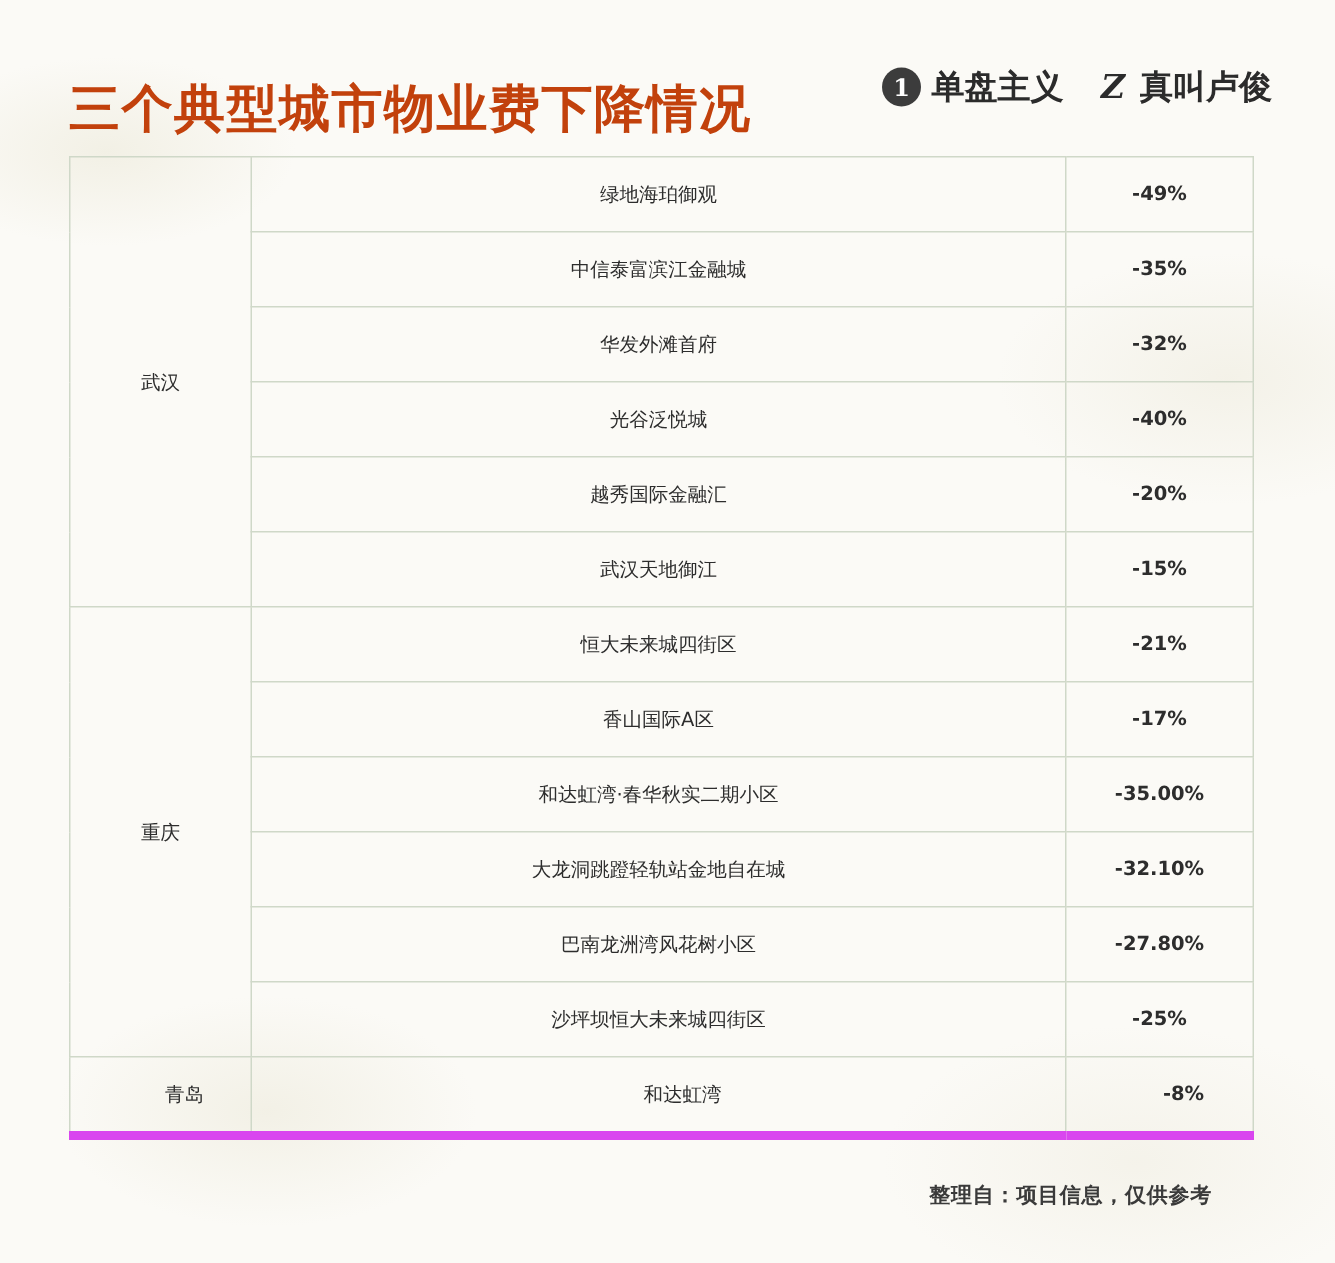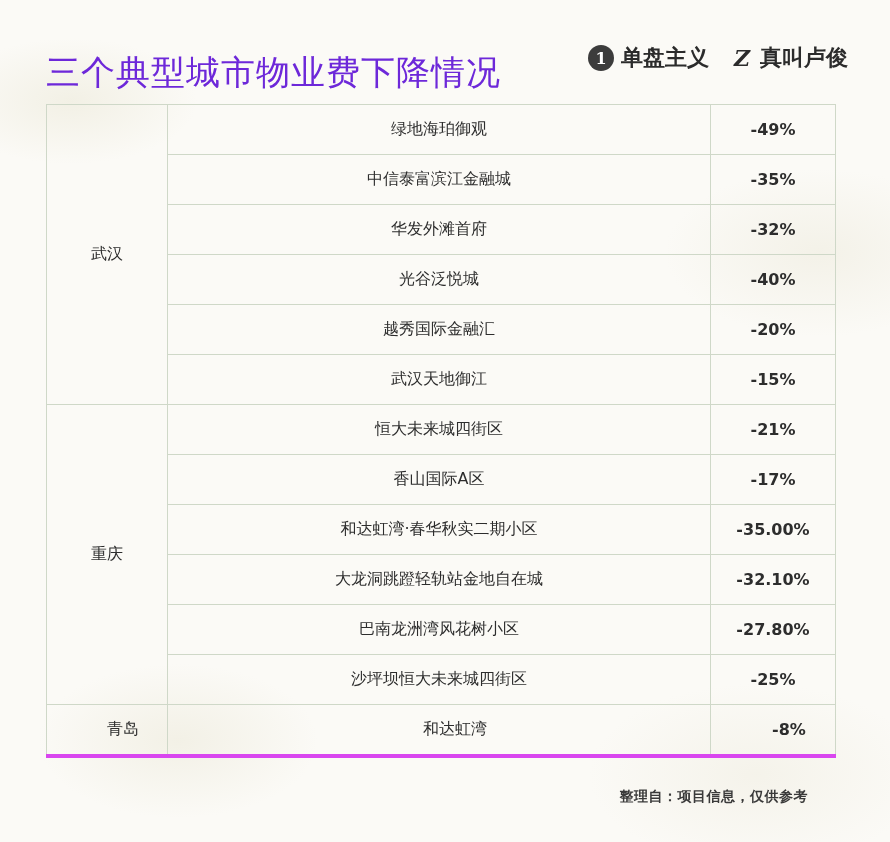--- a/index.html
+++ b/index.html
@@ -36,22 +36,22 @@
     top: 30px;
     left: 46px;
     right: 36px;
     height: 56px;
     display: flex;
     align-items: center;
   }
   .title {
     font-family: "DejaVu Sans", sans-serif;
     font-size: 34px;
-    font-weight: normal;
-    color: #6d28d9;
+    font-weight: bold;
+    color: #c2410c;
     letter-spacing: 1px;
     white-space: nowrap;
     margin-top: 30px;
   }
   .brands {
     margin-left: auto;
     display: flex;
     align-items: center;
     gap: 22px;
     padding-right: 6px;
@@ -99,21 +99,21 @@
   table.data {
     border-collapse: collapse;
     width: 762px;
     table-layout: fixed;
     background: transparent;
   }
   table.data td {
     border: 1px solid #cfd8c8;
     height: 49px;
     font-family: "DejaVu Sans", sans-serif;
-    font-size: 16px;
+    font-size: 13px;
     color: #2d2d2d;
     text-align: center;
     vertical-align: middle;
     padding: 0 4px;
   }
   td.city {
     width: 112px;
     font-size: 20px;
   }
   td.name {
@@ -123,21 +123,21 @@
     width: 116px;
     color: #4f6b3f;
     font-weight: bold;
     font-size: 19px;
     font-family: "Liberation Sans", sans-serif;
   }
   .group-top td {
     border-top: 1px solid #9aa98c;
   }
   table.data tr.last td {
-    border-bottom: 4px solid #d946ef;
+    border-bottom: 6px solid #d946ef;
     padding-left: 36px;
   }
   .footnote {
     position: absolute;
     right: 82px;
     top: 788px;
     font-family: "DejaVu Sans", sans-serif;
     font-size: 14px;
     font-weight: bold;
     color: #3a3a3a;

